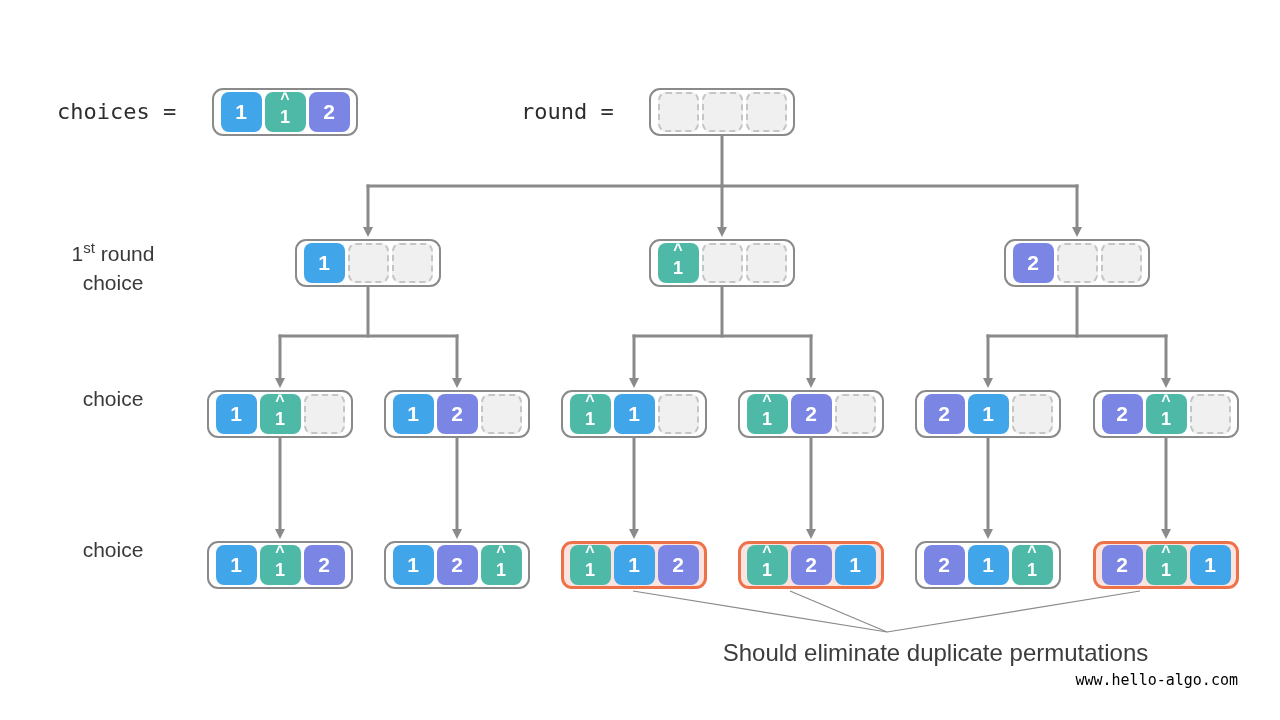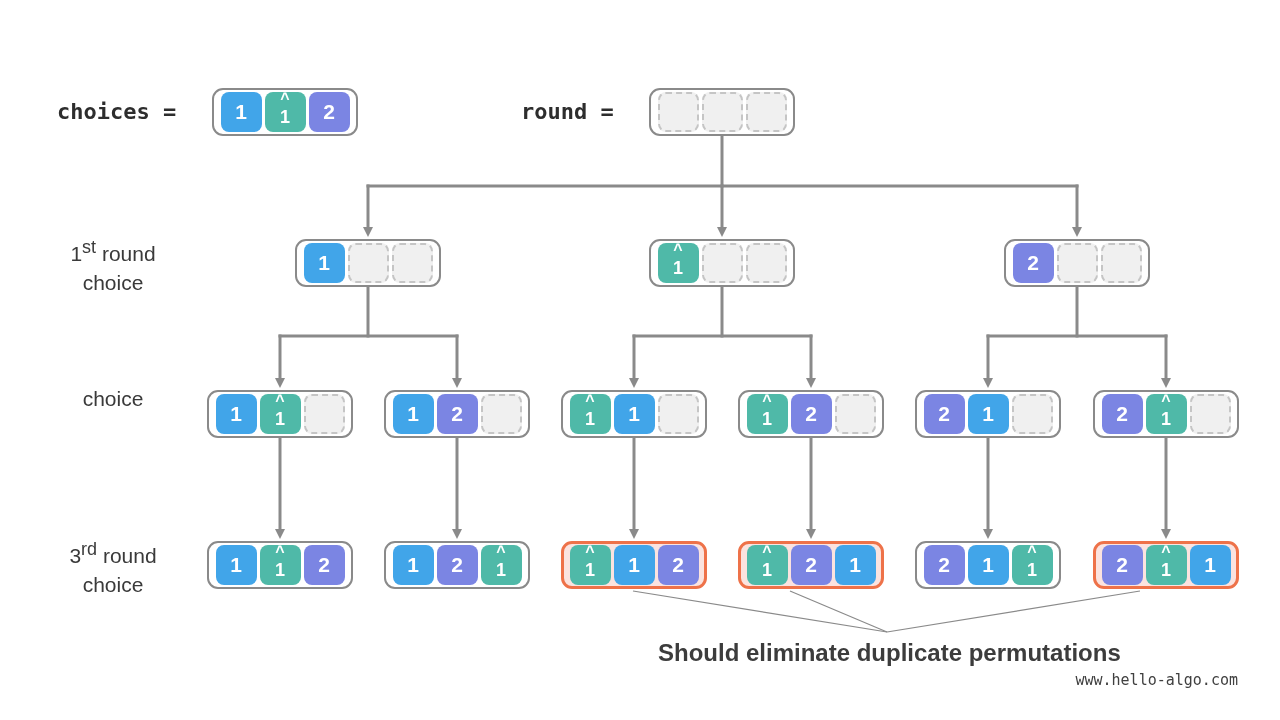--- a/index.html
+++ b/index.html
@@ -1,49 +1,49 @@
 <!DOCTYPE html>
 <html style="--c-blue: #41a5e9; --c-teal: #4fb9a8; --c-purple: #7b85e3; --c-orange: #ee7249; --c-orangeBg: #fbe3df; --c-line: #8a8a8a; --c-emptyFill: #f0f0f0; --c-emptyBorder: #c5c5c5; --c-textDark: #3a3a3a;"><head>
 <meta charset="utf-8">
 <style>
   html,body{margin:0;padding:0;background:#fff;}
   .canvas{position:relative;width:1280px;height:720px;background:#fff;overflow:hidden;
           font-family:"Liberation Sans",sans-serif;}
   .connectors{position:absolute;left:0;top:0;z-index:1;}
 
   
-  .eq-label{position:absolute;font-family:"DejaVu Sans Mono",monospace;font-weight:bold;
+  .eq-label{position:absolute;font-family:"DejaVu Sans Mono",monospace;font-weight:normal;
             font-size:22px;color:#2d2d2d;z-index:2;line-height:26px;}
 
   
   .row-label{position:absolute;left:28px;width:170px;text-align:center;font-size:21px;
              color:#3a3a3a;line-height:29px;z-index:2;}
-  .row-label sup{font-size:18px;}
+  .row-label sup{font-size:15px;}
 
   
   .box{position:absolute;width:146px;height:48px;background:#fff;border:2px solid #8a8a8a;
        border-radius:11px;display:flex;align-items:center;justify-content:center;gap:3px;
        box-sizing:border-box;z-index:2;}
   .box.dup{border:3px solid var(--c-orange,#ee7249);background:var(--c-orangeBg,#fbe3df);}
 
   .cell{width:41px;height:40px;border-radius:8px;position:relative;display:flex;
         align-items:center;justify-content:center;color:#fff;font-weight:bold;
         font-size:21px;box-sizing:border-box;}
   .cell.blue{background:var(--c-blue,#41a5e9);}
   .cell.teal{background:var(--c-teal,#4fb9a8);}
   .cell.purple{background:var(--c-purple,#7b85e3);}
   .cell.empty{background:var(--c-emptyFill,#f0f0f0);border:2px dashed var(--c-emptyBorder,#c5c5c5);}
   .cell .hat{position:absolute;top:2px;left:0;width:100%;text-align:center;
              font-size:16px;line-height:10px;font-weight:bold;}
   .cell.hashat .digit{margin-top:9px;font-size:18px;line-height:18px;}
 
-  .note{position:absolute;left:658px;top:639px;width:505px;
-        font-weight:bold;font-size:24px;color:#3c3c3c;z-index:2;}
+  .note{position:absolute;left:683px;top:639px;width:505px;text-align:center;
+        font-weight:normal;font-size:24px;color:#3c3c3c;z-index:2;}
   .watermark{position:absolute;right:42px;top:671px;font-family:"DejaVu Sans Mono",monospace;
-             font-size:15px;color:#404040;z-index:2;}
+             font-size:15px;color:#000000;z-index:2;}
 </style>
 </head>
 <body>
 
 <div class="canvas">
 
   <svg class="connectors" width="1280" height="720" viewBox="0 0 1280 720">
     <defs>
       <marker id="ah" markerUnits="userSpaceOnUse" markerWidth="12" markerHeight="12" refX="1" refY="5" orient="auto">
         <path d="M0,0 L10,5 L0,10 Z" fill="#8a8a8a"></path>
@@ -107,21 +107,20 @@
   </div>
 
   <div class="row-label" style="top:233px">
     <div><span>1</span><sup>st</sup><span> round</span></div>
     <div>choice</div>
   </div>
   <div class="row-label" style="top:384px">
     <div>choice</div>
   </div>
   <div class="row-label" style="top:535px">
-    <div><span>3</span><sup>rd</sup><span> round</span></div>
     <div>choice</div>
   </div>
 
   <div class="box" style="left:295px;top:239px">
     <div class="cell blue">
         <span class="digit">1</span>
       </div>
     <div class="cell empty"></div>
     <div class="cell empty"></div>
   </div>

